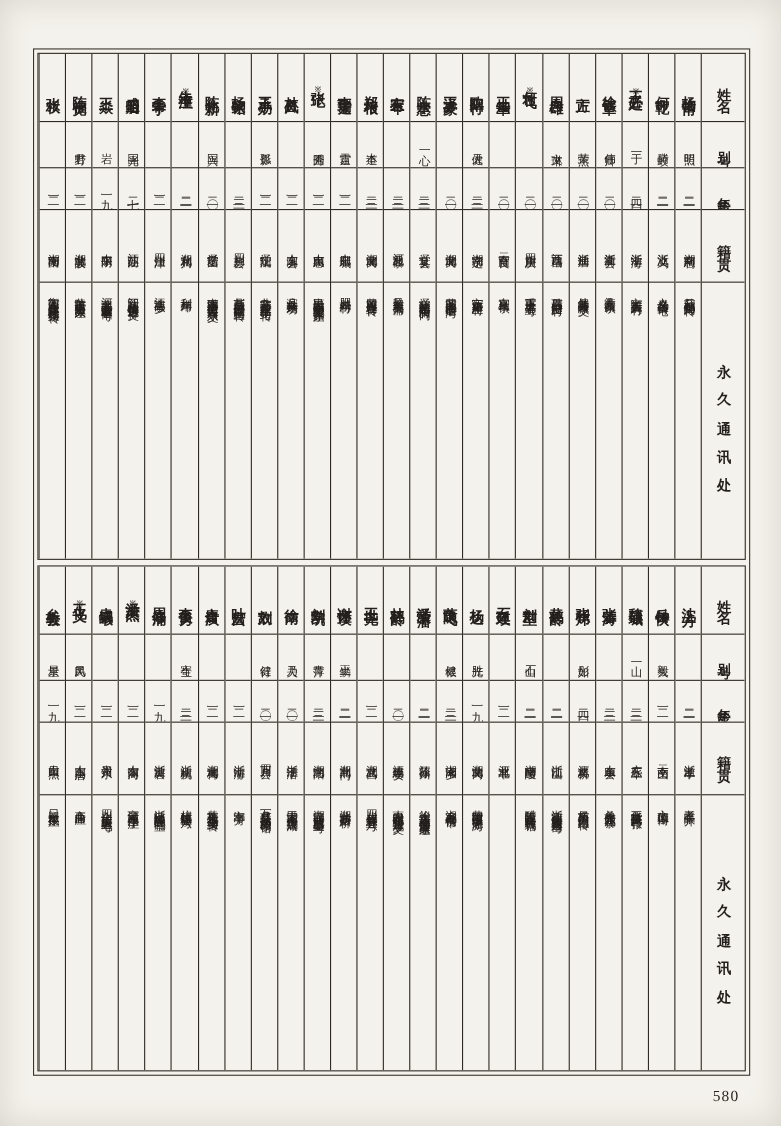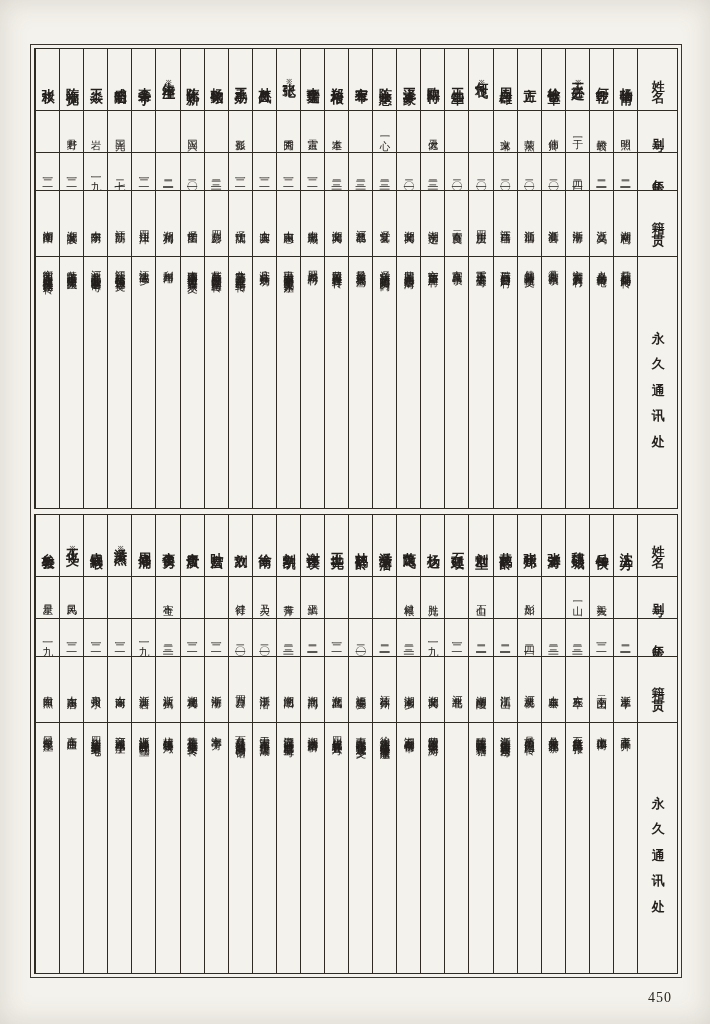--- a/index.html
+++ b/index.html
@@ -957,14 +957,14 @@
     <div class="cell c-origin">
             <span class="vtext">山东日照</span>
           </div>
     <div class="cell c-addr">
             <span class="vtext">日照牟家筏庄</span>
           </div>
   </div>
       </section>
 
   </div>
-  <div class="page-number">450</div>
+  <div class="page-number">580</div>
 </div>
 
 </body></html>

